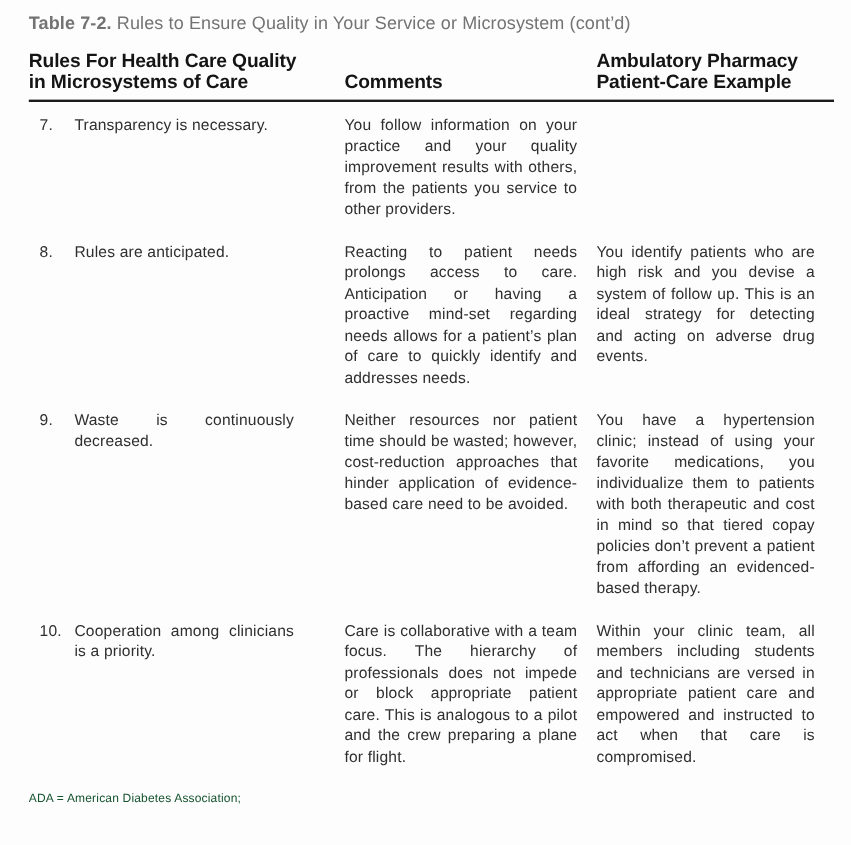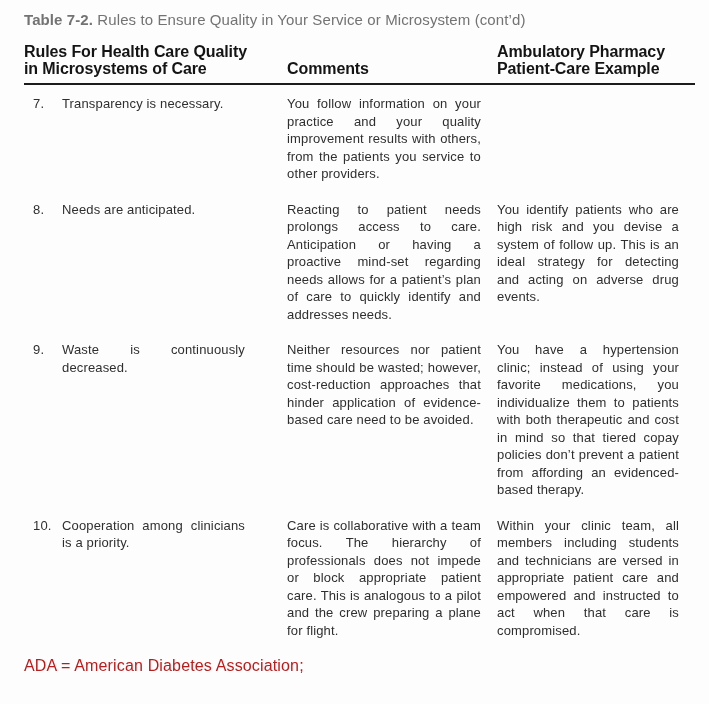--- a/index.html
+++ b/index.html
@@ -54,25 +54,25 @@
     padding-right: 16px;
   }
   .rule-cell { display: flex; text-align: left; }
   .num {
     width: 38px;
     flex: 0 0 38px;
     padding-left: 9px;
   }
   .rule-text { flex: 1 1 auto; padding-right: 26px; text-align: justify; }
   .footnote {
-    font-size: 16px;
+    font-size: 10px;
     line-height: 17px;
     letter-spacing: 0.15px;
     margin-top: 1px;
-    color: #b91c1c;
+    color: #14532d;
   }
 </style>
 </head>
 <body>
 
 <div class="page">
 
   <div class="title">
     <span class="t-label">Table 7-2.</span><span> Rules to Ensure Quality in Your Service or Microsystem (cont’d)</span>
   </div>
@@ -93,21 +93,21 @@
         <div class="cell rule-cell">
           <span class="num">7.</span>
           <span class="rule-text">Transparency is necessary.</span>
         </div>
         <div class="cell">You follow information on your practice and your quality improvement results with others, from the patients you service to other providers.</div>
       </div>
 
       <div class="grid-row row">
         <div class="cell rule-cell">
           <span class="num">8.</span>
-          <span class="rule-text">Needs are anticipated.</span>
+          <span class="rule-text">Rules are anticipated.</span>
         </div>
         <div class="cell">Reacting to patient needs prolongs access to care. Anticipation or having a proactive mind-set regarding needs allows for a patient’s plan of care to quickly identify and addresses needs.</div>
         <div class="cell">You identify patients who are high risk and you devise a system of follow up. This is an ideal strategy for detecting and acting on adverse drug events.</div>
       </div>
 
       <div class="grid-row row">
         <div class="cell rule-cell">
           <span class="num">9.</span>
           <span class="rule-text">Waste is continuously decreased.</span>
         </div>

